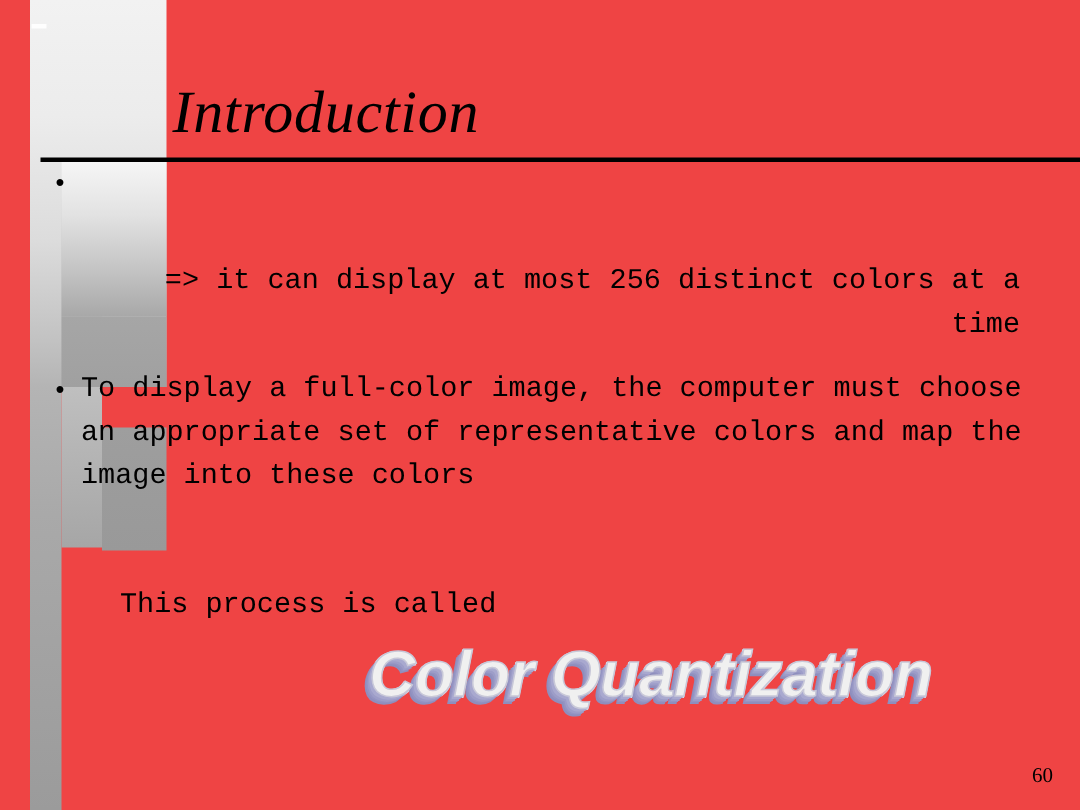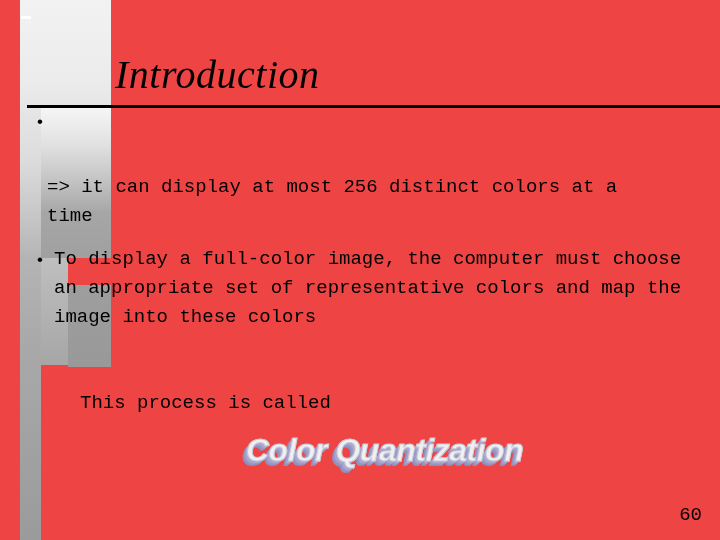--- a/index.html
+++ b/index.html
@@ -127,24 +127,24 @@
     font-family: "Liberation Mono", "DejaVu Sans Mono", monospace;
     font-size: 19px;
     line-height: 29px;
     color: #000000;
   }
 
   #bullet-1 { left: 37px; top: 107px; width: 620px; }
   #bullet-2 { left: 37px; top: 245px; width: 660px; }
 
   #subpoint {
-    left: 47px;
+    left: 60px;
     top: 173px;
     width: 620px;
-    text-align: left;
+    text-align: right;
   }
 
   #closing-line {
     left: 60px;
     top: 389px;
     width: 400px;
     margin-left: 20px;
   }
 
   
@@ -152,43 +152,43 @@
     position: absolute;
     left: 246px;
     top: 424px;
     width: 400px;
     height: 56px;
   }
   #wordart-text {
     font-family: "Liberation Sans", "DejaVu Sans", sans-serif;
     font-weight: bold;
     font-style: italic;
-    font-size: 32px;
+    font-size: 43px;
     line-height: 52px;
     letter-spacing: -0.5px;
     white-space: nowrap;
     color: #f0f0f0;
     -webkit-text-stroke: 1px #c8c8d8;
     text-shadow:
       -1px 1px 0 #a9a9cf,
       -2px 2px 0 #a9a9cf,
       -3px 3px 0 #9d9dc8,
       -4px 4px 0 #9494c2,
       -5px 5px 0 #8e8ebd,
       -1px 0 0 #d8d8e4,
       0 1px 0 #d8d8e4;
   }
 
   
   #page-number {
     position: absolute;
     right: 18px;
     bottom: 14px;
-    font-family: Liberation Mono, monospace;
-    font-size: 19px;
+    font-family: Liberation Serif, serif;
+    font-size: 14px;
     color: #000000;
   }
 </style>
 </head>
 <body>
 
 <div id="slide">
 
   <div class="deco" id="deco-outer-top"></div>
   <div class="deco" id="deco-block-upper-dark"></div>

